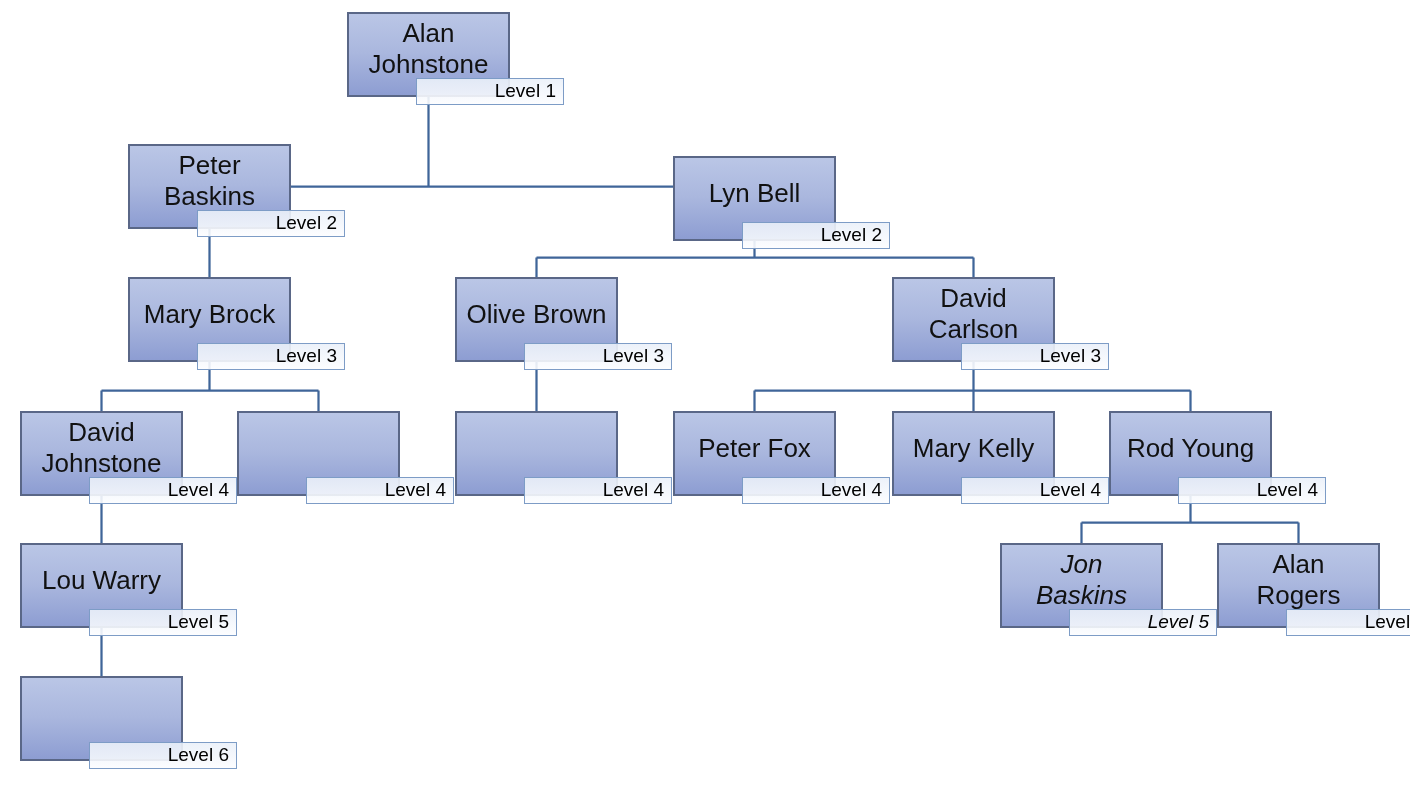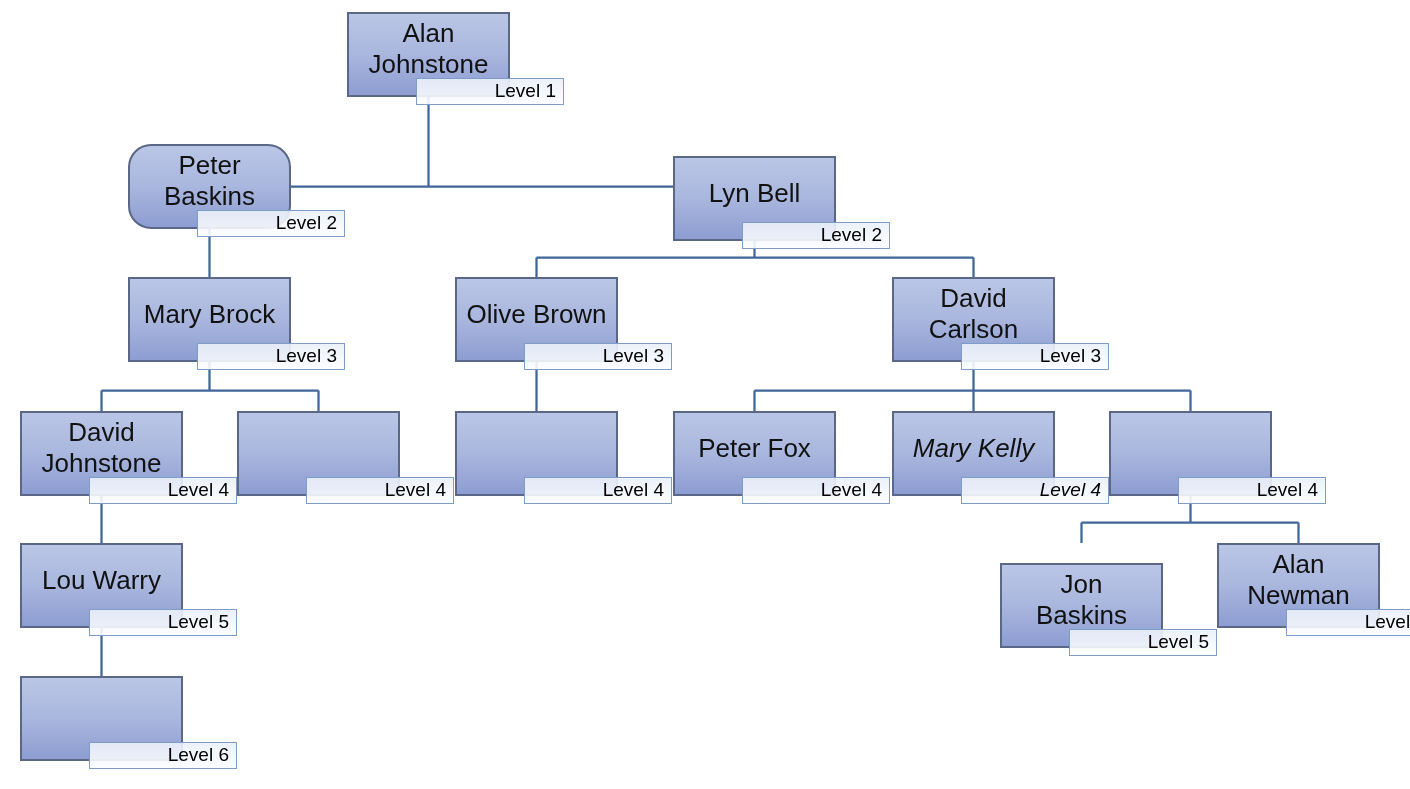--- a/index.html
+++ b/index.html
@@ -88,21 +88,21 @@
       <line x1="101.5" y1="628" x2="101.5" y2="676" stroke="#3f6599" stroke-width="2.25"></line>
     </svg>
   <div id="nodes">
       <div class="node" style="left: 347px; top: 12px;">
         <div class="node-name">
           <div>Alan</div>
           <div>Johnstone</div>
         </div>
         <div class="level-tag">Level 1</div>
       </div>
-      <div class="node" style="left: 128px; top: 144px; border-radius: 23px;">
+      <div class="node" style="left: 128px; top: 144px;">
         <div class="node-name">
           <div>Peter</div>
           <div>Baskins</div>
         </div>
         <div class="level-tag">Level 2</div>
       </div>
       <div class="node" style="left: 673px; top: 156px;">
         <div class="node-name">
           <div>Lyn Bell</div>
         </div>
@@ -139,46 +139,49 @@
       </div>
       <div class="node" style="left: 455px; top: 411px;">
         <div class="level-tag">Level 4</div>
       </div>
       <div class="node" style="left: 673px; top: 411px;">
         <div class="node-name">
           <div>Peter Fox</div>
         </div>
         <div class="level-tag">Level 4</div>
       </div>
-      <div class="node" style="left: 892px; top: 411px; font-style: italic;">
+      <div class="node" style="left: 892px; top: 411px;">
         <div class="node-name">
           <div>Mary Kelly</div>
         </div>
         <div class="level-tag">Level 4</div>
       </div>
       <div class="node" style="left: 1109px; top: 411px;">
+        <div class="node-name">
+          <div>Rod Young</div>
+        </div>
         <div class="level-tag">Level 4</div>
       </div>
       <div class="node" style="left: 20px; top: 543px;">
         <div class="node-name">
           <div>Lou Warry</div>
         </div>
         <div class="level-tag">Level 5</div>
       </div>
-      <div class="node" style="left: 1000px; top: 563px;">
+      <div class="node" style="left: 1000px; top: 543px; font-style: italic;">
         <div class="node-name">
           <div>Jon</div>
           <div>Baskins</div>
         </div>
         <div class="level-tag">Level 5</div>
       </div>
       <div class="node" style="left: 1217px; top: 543px;">
         <div class="node-name">
           <div>Alan</div>
-          <div>Newman</div>
+          <div>Rogers</div>
         </div>
         <div class="level-tag">Level 5</div>
       </div>
       <div class="node" style="left: 20px; top: 676px;">
         <div class="level-tag">Level 6</div>
       </div>
     </div>
 </div>
 
 </body></html>

